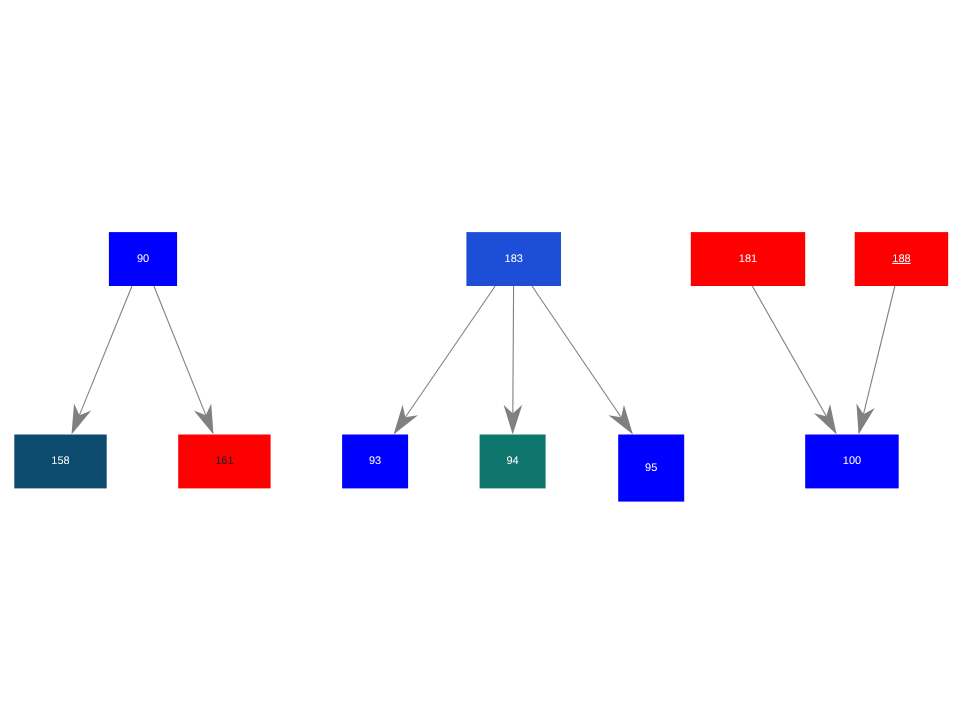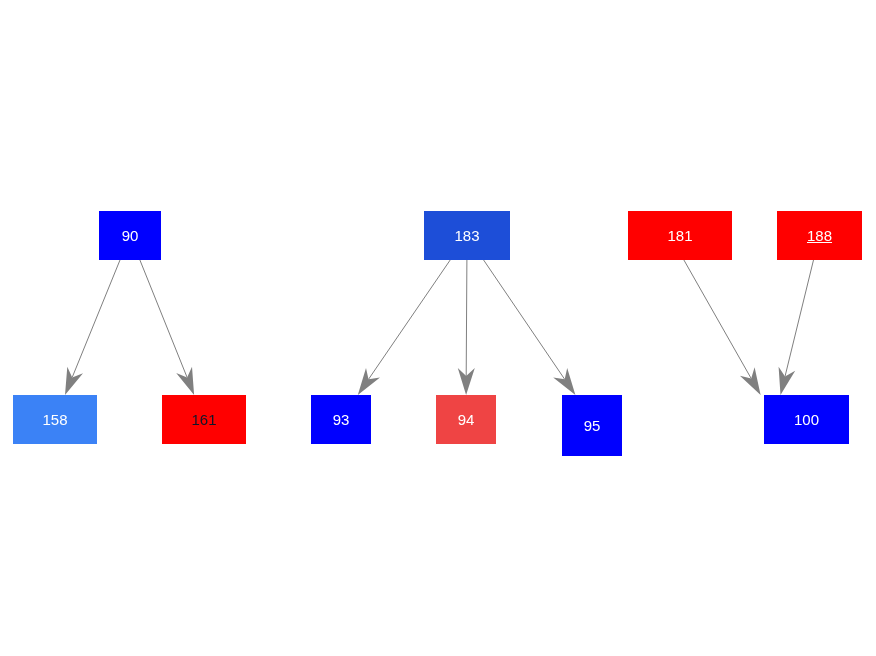--- a/index.html
+++ b/index.html
@@ -21,21 +21,21 @@
     width: 876px;
     height: 656px;
     display: block;
   }
   .node {
     position: absolute;
     display: flex;
     align-items: center;
     justify-content: center;
     color: #ffffff;
-    font-size: 15px;
+    font-size: 10px;
     line-height: 1;
     box-sizing: border-box;
     user-select: none;
   }
 </style>
 </head>
 <body>
 
 <div id="canvas">
   <svg id="edges-layer" viewBox="0 0 876 656" xmlns="http://www.w3.org/2000/svg">
@@ -52,20 +52,20 @@
       <line x1="683.9" y1="260.0" x2="751.2" y2="378.5" stroke="#808080" stroke-width="1"></line>
       <polygon points="760.6,395.0 739.9,375.7 751.2,378.5 754.6,367.3" fill="#808080"></polygon>
       <line x1="813.5" y1="260.0" x2="785.0" y2="376.5" stroke="#808080" stroke-width="1"></line>
       <polygon points="780.5,395.0 778.6,366.8 785.0,376.5 795.2,370.8" fill="#808080"></polygon>
     </svg>
   <div id="nodes-layer">
       <div class="node" style="left: 99px; top: 211px; width: 62px; height: 49px; background: rgb(0, 0, 255); color: rgb(255, 255, 255);">90</div>
       <div class="node" style="left: 424px; top: 211px; width: 86px; height: 49px; background: #1d4ed8; color: rgb(255, 255, 255);">183</div>
       <div class="node" style="left: 628px; top: 211px; width: 104px; height: 49px; background: rgb(255, 0, 0); color: rgb(255, 255, 255);">181</div>
       <div class="node" style="left: 777px; top: 211px; width: 85px; height: 49px; background: rgb(255, 0, 0); color: rgb(255, 255, 255); text-decoration: underline;">188</div>
-      <div class="node" style="left: 13px; top: 395px; width: 84px; height: 49px; background: #3b82f6; color: rgb(255, 255, 255);">158</div>
+      <div class="node" style="left: 13px; top: 395px; width: 84px; height: 49px; background: #0c4a6e; color: rgb(255, 255, 255);">158</div>
       <div class="node" style="left: 162px; top: 395px; width: 84px; height: 49px; background: rgb(255, 0, 0); color: #0f172a;">161</div>
       <div class="node" style="left: 311px; top: 395px; width: 60px; height: 49px; background: rgb(0, 0, 255); color: rgb(255, 255, 255);">93</div>
-      <div class="node" style="left: 436px; top: 395px; width: 60px; height: 49px; background: #ef4444; color: rgb(255, 255, 255);">94</div>
+      <div class="node" style="left: 436px; top: 395px; width: 60px; height: 49px; background: #0f766e; color: rgb(255, 255, 255);">94</div>
       <div class="node" style="left: 562px; top: 395px; width: 60px; height: 61px; background: rgb(0, 0, 255); color: rgb(255, 255, 255);">95</div>
-      <div class="node" style="left: 732px; top: 395px; width: 85px; height: 49px; background: rgb(0, 0, 255); color: rgb(255, 255, 255); margin-left: 32px;">100</div>
+      <div class="node" style="left: 732px; top: 395px; width: 85px; height: 49px; background: rgb(0, 0, 255); color: rgb(255, 255, 255);">100</div>
     </div>
 </div>
 
 </body></html>

